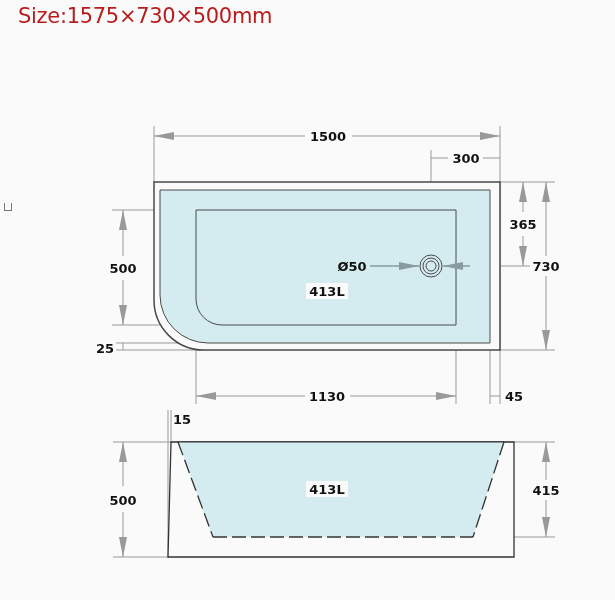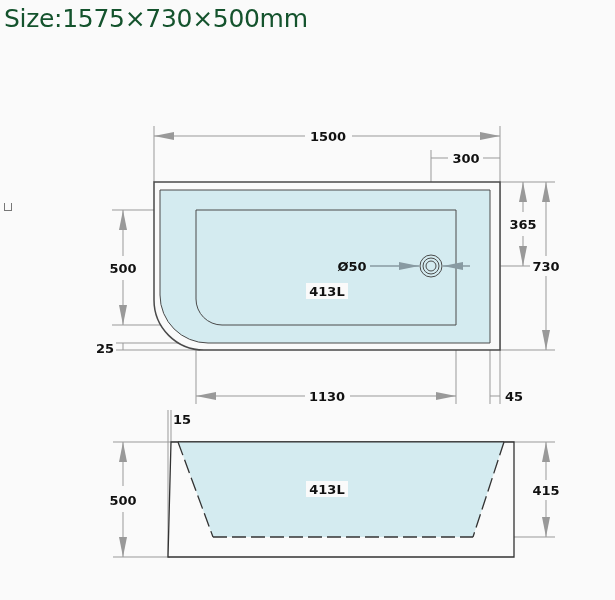--- a/index.html
+++ b/index.html
@@ -4,23 +4,23 @@
 <style>
   html, body { margin: 0; padding: 0; }
   body {
     width: 615px; height: 600px;
     background: #fafafa;
     position: relative;
     overflow: hidden;
     font-family: "Liberation Sans", sans-serif;
   }
   .title {
-    position: absolute; left: 4px; top: 4px;
+    position: absolute; left: 18px; top: 4px;
     font-family: "DejaVu Sans", sans-serif;
-    font-size: 25px; color: #14532d;
+    font-size: 21px; color: #b91c1c;
     letter-spacing: -0.3px;
     white-space: nowrap;
   }
   svg { position: absolute; left: 0; top: 0; }
   .dim { font-family: "DejaVu Sans", sans-serif; font-weight: bold; font-size: 13px; fill: #111111; }
   .stray {
     position: absolute; left: 4px; top: 203px; width: 6px; height: 7px;
     border: 1px solid #777; border-top: none;
   }
 </style>

